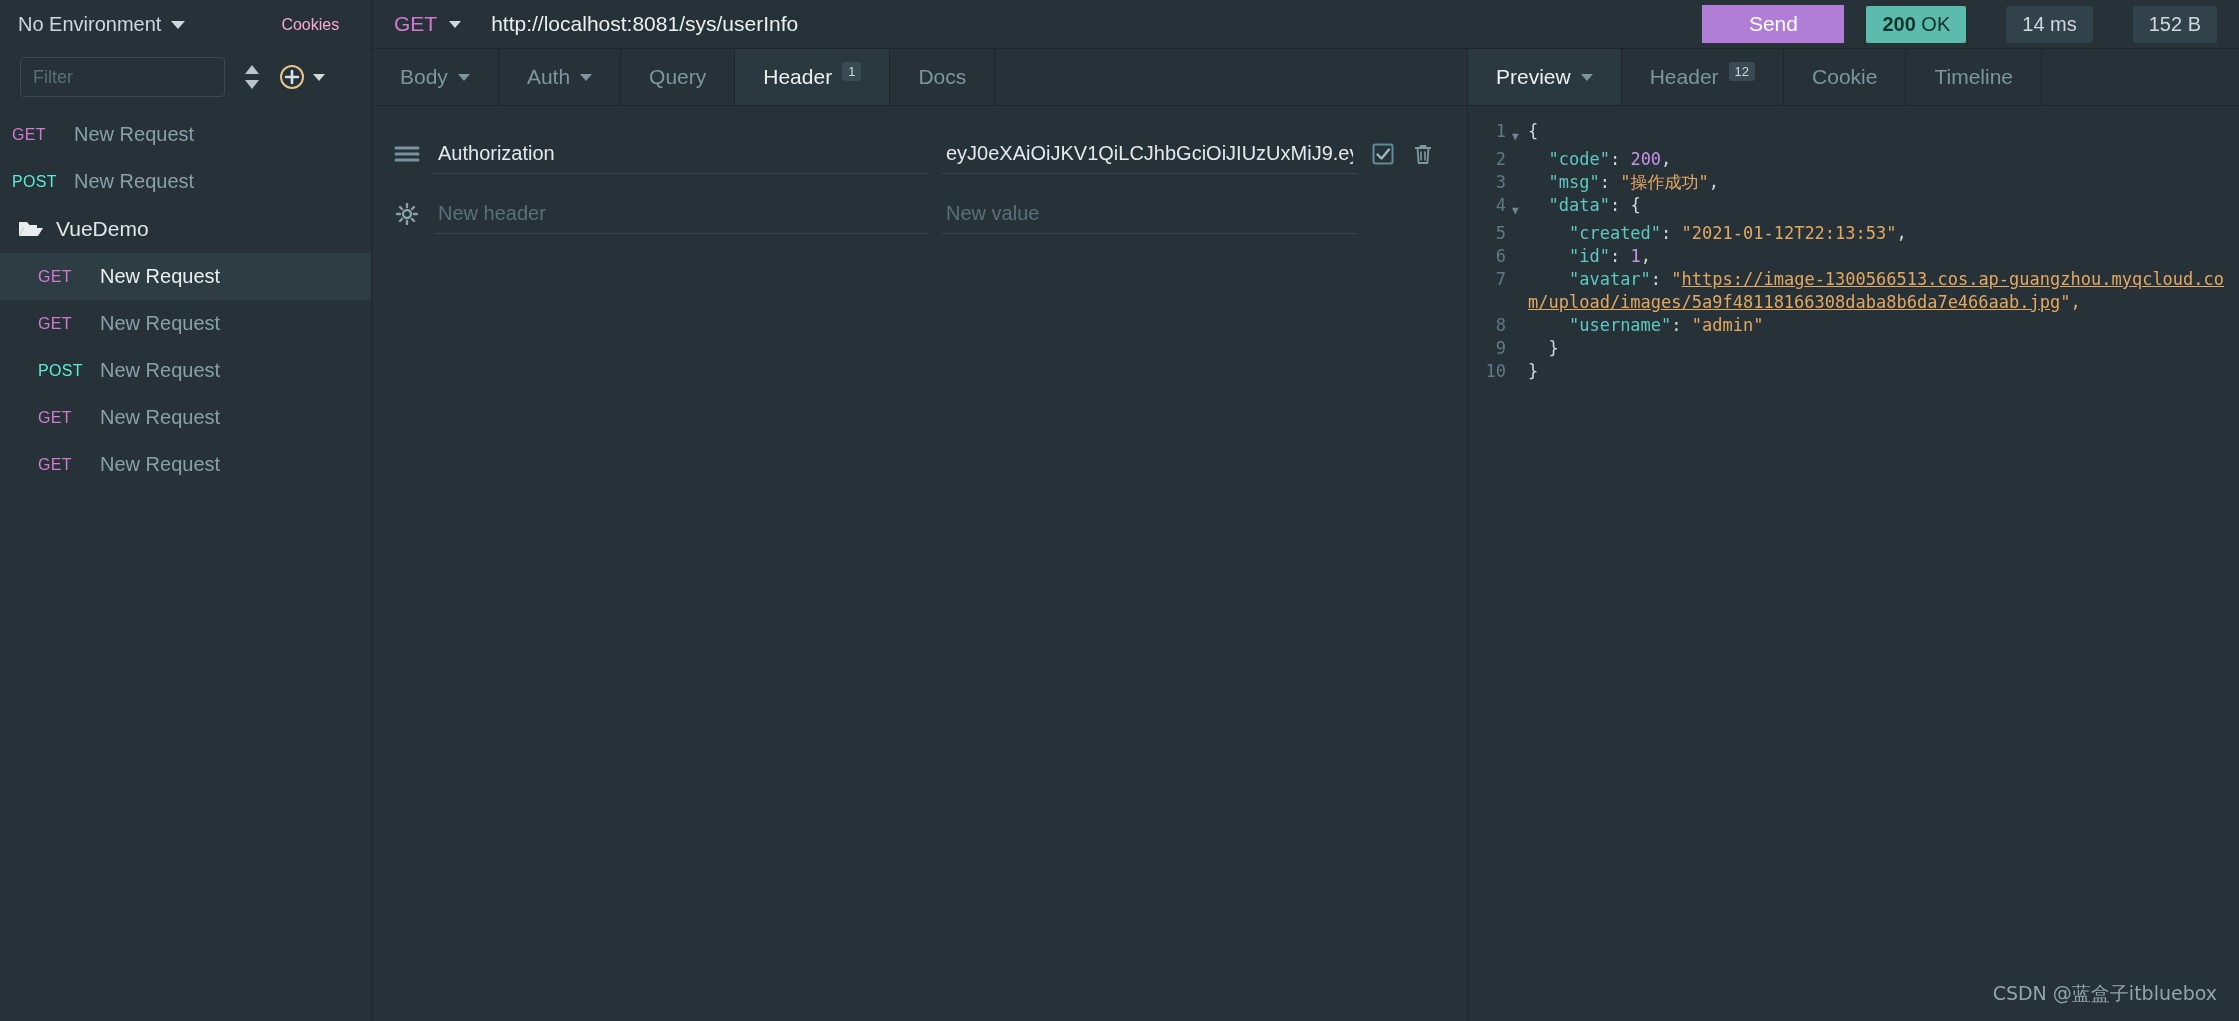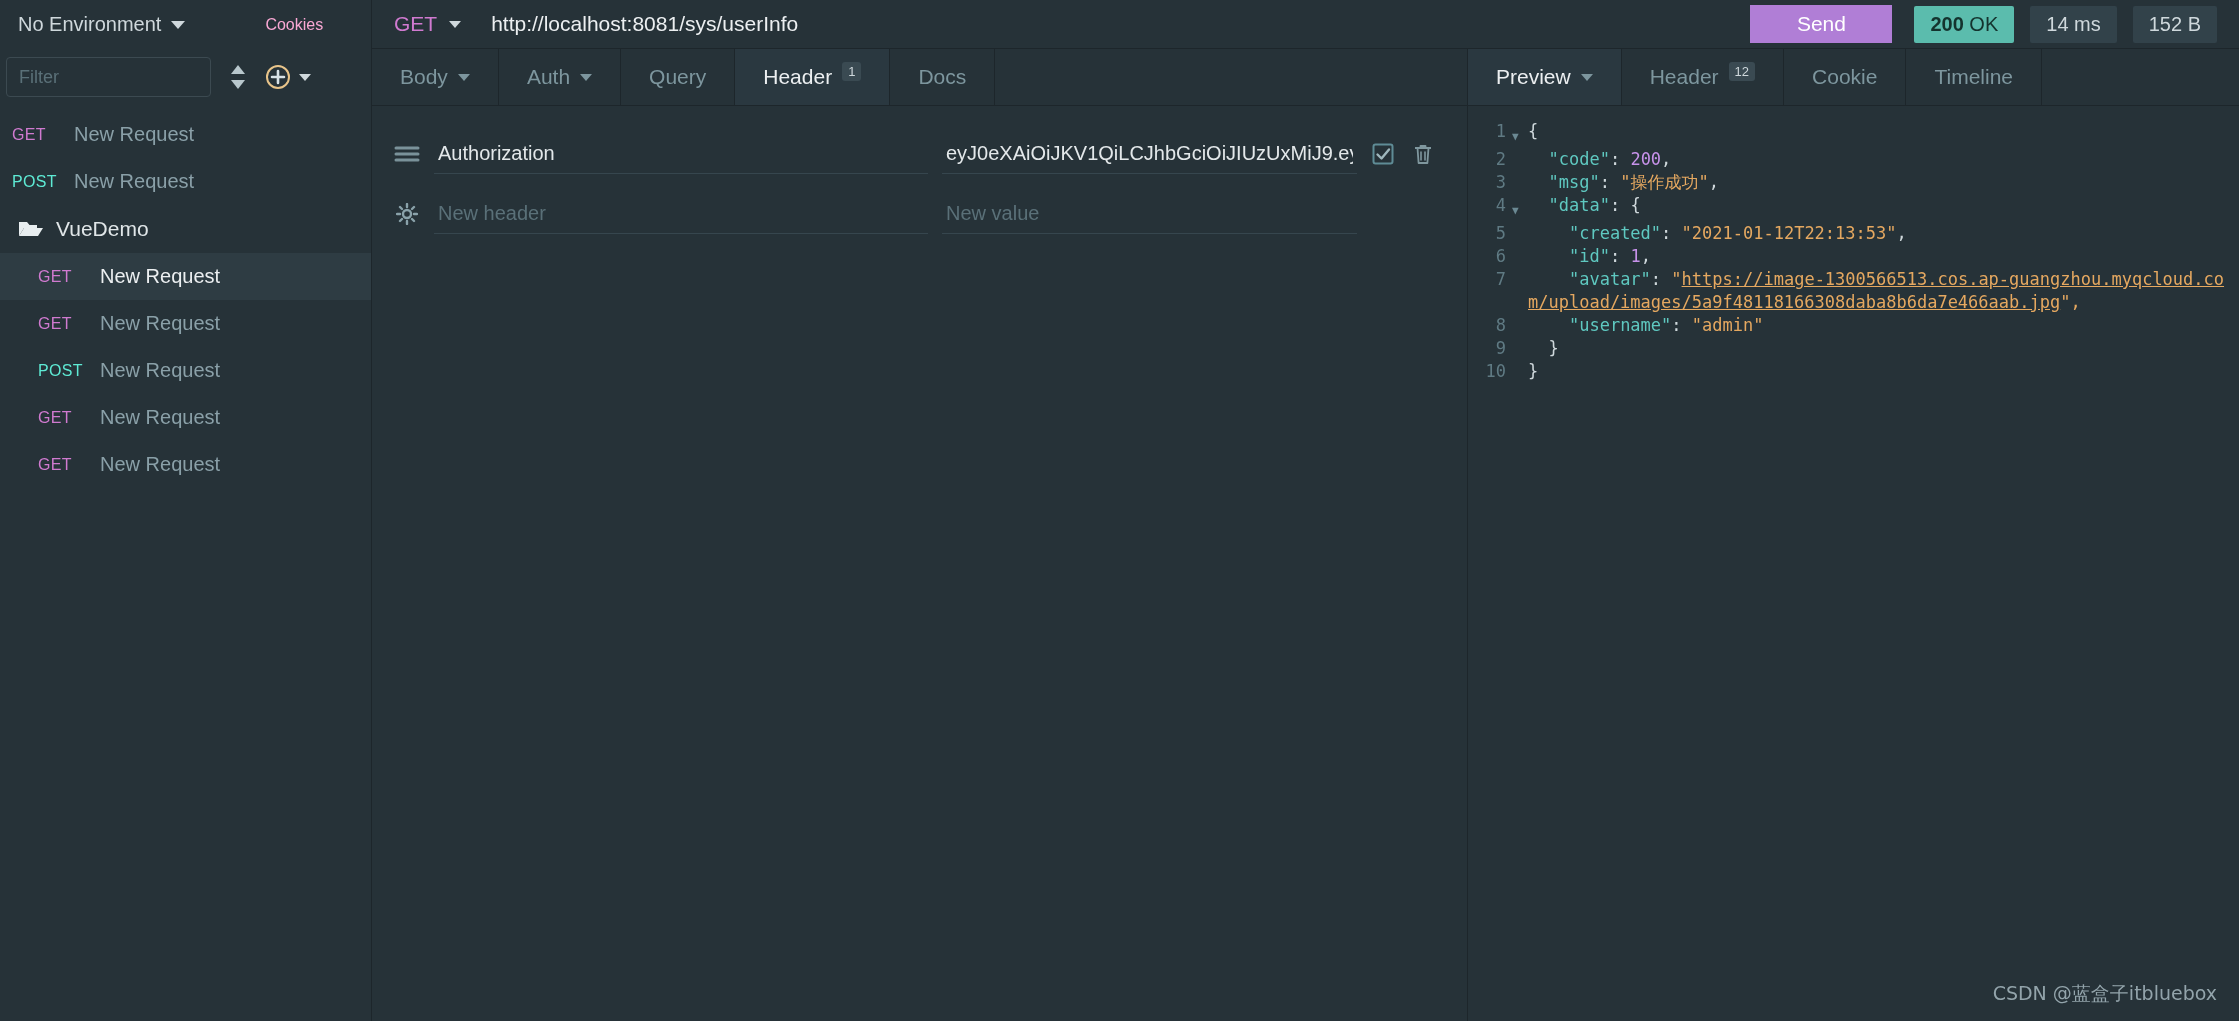--- a/index.html
+++ b/index.html
@@ -14,39 +14,39 @@
   
   .sidebar {
     width: 372px; height: 1021px;
     background: #263238;
     border-right: 1px solid #1d262b;
     display: flex; flex-direction: column;
     flex: 0 0 372px;
   }
   .env-bar {
     height: 49px; display: flex; align-items: center;
-    padding: 0 18px; gap: 0;
+    padding: 0 18px; gap: 16px;
   }
   .env-select {
     display: flex; align-items: center; gap: 10px;
     color: #cfd8dc; font-size: 20px; cursor: pointer;
   }
   .caret {
     width: 0; height: 0;
     border-left: 7px solid transparent;
     border-right: 7px solid transparent;
     border-top: 8px solid #cfd8dc;
     display: inline-block;
   }
   .cookies-link {
     color: #f9a8d4; font-size: 16px; margin-left: 80px; cursor: pointer;
   }
   .filter-bar {
     height: 56px; display: flex; align-items: center;
-    padding: 0 6px; gap: 16px;
+    padding: 0 20px; gap: 16px;
   }
   .filter-input {
     width: 205px; height: 40px;
     background: transparent;
     border: 1px solid #3c4a51;
     border-radius: 4px;
     color: #b0bec5; font-size: 18px;
     padding: 0 12px;
     font-family: "Liberation Sans", sans-serif;
     outline: none;
@@ -122,21 +122,21 @@
     padding: 0 22px;
   }
   .badge-ok {
     background: #5bbcad; color: #14332e;
     font-size: 20px; padding: 7px 16px;
     border-radius: 2px; font-weight: 700;
   }
   .badge-ok .ok-txt { font-weight: 400; }
   .badge-dim {
     background: #32424a; color: #cfd8dc;
-    font-size: 20px; padding: 7px 16px; border-radius: 2px;
+    font-size: 20px; padding: 7px 16px; border-radius: 2px; margin-left: 24px;
   }
 
   .panes { flex: 1; display: flex; min-height: 0; }
   .req-pane {
     width: 1096px; flex: 0 0 1096px;
     display: flex; flex-direction: column;
     border-right: 1px solid #1d262b;
   }
   .tabs {
     height: 57px; display: flex; align-items: stretch;

